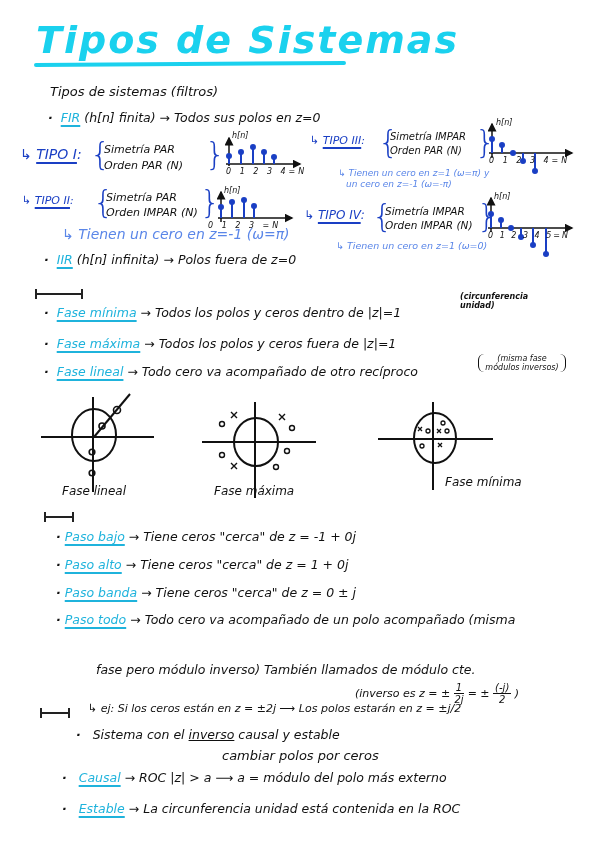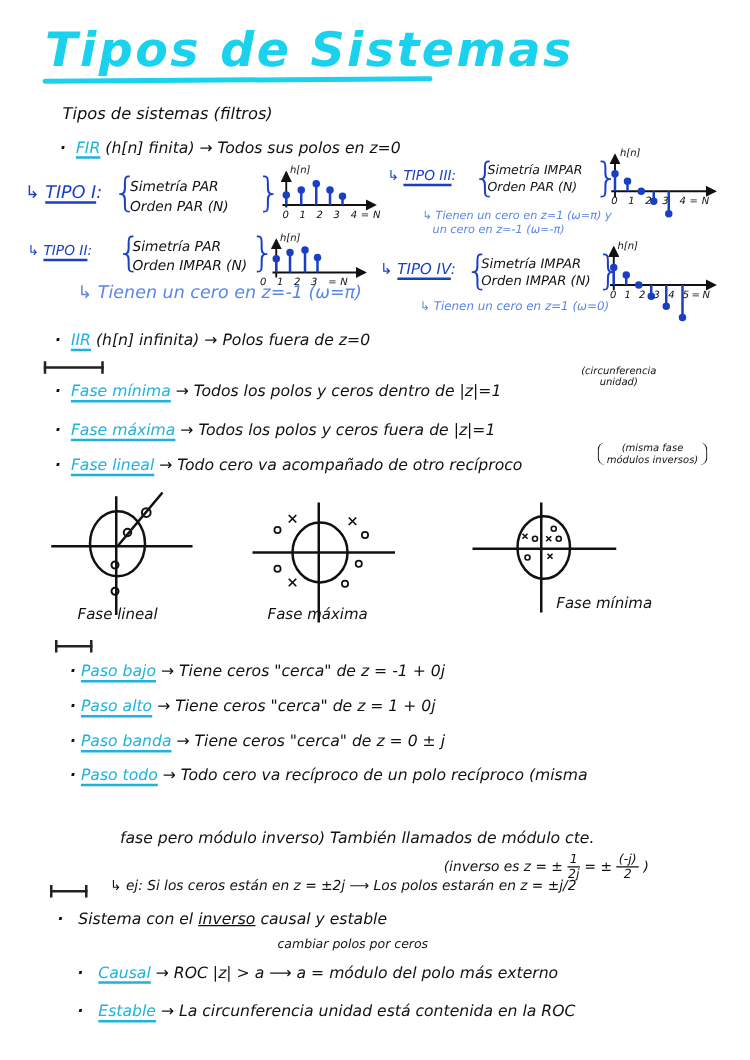--- a/index.html
+++ b/index.html
@@ -162,34 +162,34 @@
 </svg>
 <div class="abs hw-xs hw" style="left:232px;top:131px;">h[n]</div>
 <div class="abs hw-xs hw" style="left:226px;top:167px;letter-spacing:3px;">0 1 2 3 4=N</div>
 <div class="abs hw-xs hw" style="left:224px;top:186px;">h[n]</div>
 <div class="abs hw-xs hw" style="left:208px;top:221px;letter-spacing:3px;">0 1 2 3 =N</div>
 <div class="abs hw-xs hw" style="left:496px;top:118px;">h[n]</div>
 <div class="abs hw-xs hw" style="left:489px;top:156px;letter-spacing:3px;">0 1 2 3 4=N</div>
 <div class="abs hw-xs hw" style="left:494px;top:192px;">h[n]</div>
 <div class="abs hw-xs hw" style="left:488px;top:231px;letter-spacing:2px;">0 1 2 3 4 5=N</div>
 
-<div class="abs hw" style="left:44px;top:264px;">
+<div class="abs hw" style="left:44px;top:252px;">
   <span class="bullet">·</span>&nbsp;
   <span class="cyan u">IIR</span>
   <span>(h[n] infinita) → Polos fuera de z=0</span>
 </div>
 
 <div class="abs sep" style="left:35px;top:293px;width:48px;"></div>
 
 <div class="abs hw" style="left:44px;top:305px;">
   <span class="bullet">·</span>&nbsp;
   <span class="cyan u">Fase mínima</span>
   <span>→ Todos los polos y ceros dentro de |z|=1</span>
 </div>
-<div class="abs hw hw-xs" style="left:460px;top:292px;width:70px;white-space:normal;text-align:center;">(circunferencia unidad)</div>
+<div class="abs hw hw-xs" style="left:460px;top:292px;width:70px;white-space:normal;font-weight:bold;">(circunferencia unidad)</div>
 
 <div class="abs hw" style="left:44px;top:336px;text-align:right;">
   <span class="bullet">·</span>&nbsp;
   <span class="cyan u">Fase máxima</span>
   <span>→ Todos los polos y ceros fuera de |z|=1</span>
 </div>
 
 <div class="abs hw" style="left:44px;top:364px;">
   <span class="bullet">·</span>&nbsp;
   <span class="cyan u">Fase lineal</span>
@@ -253,42 +253,42 @@
 <div class="abs hw" style="left:56px;top:557px;">
   <span class="bullet">·</span>&nbsp;<span class="cyan u">Paso alto</span>
   <span>→ Tiene ceros "cerca" de z = 1 + 0j</span>
 </div>
 <div class="abs hw" style="left:56px;top:585px;">
   <span class="bullet">·</span>&nbsp;<span class="cyan u">Paso banda</span>
   <span>→ Tiene ceros "cerca" de z = 0 ± j</span>
 </div>
 <div class="abs hw" style="left:56px;top:612px;">
   <span class="bullet">·</span>&nbsp;<span class="cyan u">Paso todo</span>
-  <span>→ Todo cero va recíproco de un polo recíproco (misma</span>
+  <span>→ Todo cero va acompañado de un polo acompañado (misma</span>
 </div>
 <div class="abs hw" style="left:96px;top:638px;margin-top:24px;">fase pero módulo inverso) También llamados de módulo cte.</div>
 
 <div class="abs hw hw-s" style="left:88px;top:661px;margin-top:41px;">↳ ej: Si los ceros están en z = ±2j ⟶ Los polos estarán en z = ±j/2</div>
 <div class="abs hw hw-s" style="left:355px;top:682px;">
   <span>(inverso es z = ±</span>
   <span class="frac"><span class="num">1</span><span>2j</span></span>
   <span>= ±</span>
   <span class="frac"><span class="num">(-j)</span><span>2</span></span>
   <span>)</span>
 </div>
 
 <div class="abs sep" style="left:40px;top:712px;width:30px;"></div>
 
-<div class="abs hw" style="left:46px;top:727px;">
+<div class="abs hw" style="left:76px;top:727px;">
   <span class="bullet">·</span>&nbsp;&nbsp;
   <span>Sistema con el</span>
   <span style="text-decoration:underline;">inverso</span>
   <span>causal y estable</span>
 </div>
-<div class="abs hw hw-xs" style="left:222px;top:751px;font-size:10px;">cambiar polos por ceros</div>
+<div class="abs hw hw-xs" style="left:222px;top:751px;font-size:13px;">cambiar polos por ceros</div>
 
 <div class="abs hw" style="left:62px;top:770px;">
   <span class="bullet">·</span>&nbsp;&nbsp;
   <span class="cyan u">Causal</span>
   <span>→ ROC |z| &gt; a ⟶ a = módulo del polo más externo</span>
 </div>
 <div class="abs hw" style="left:62px;top:801px;">
   <span class="bullet">·</span>&nbsp;&nbsp;
   <span class="cyan u">Estable</span>
   <span>→ La circunferencia unidad está contenida en la ROC</span>

